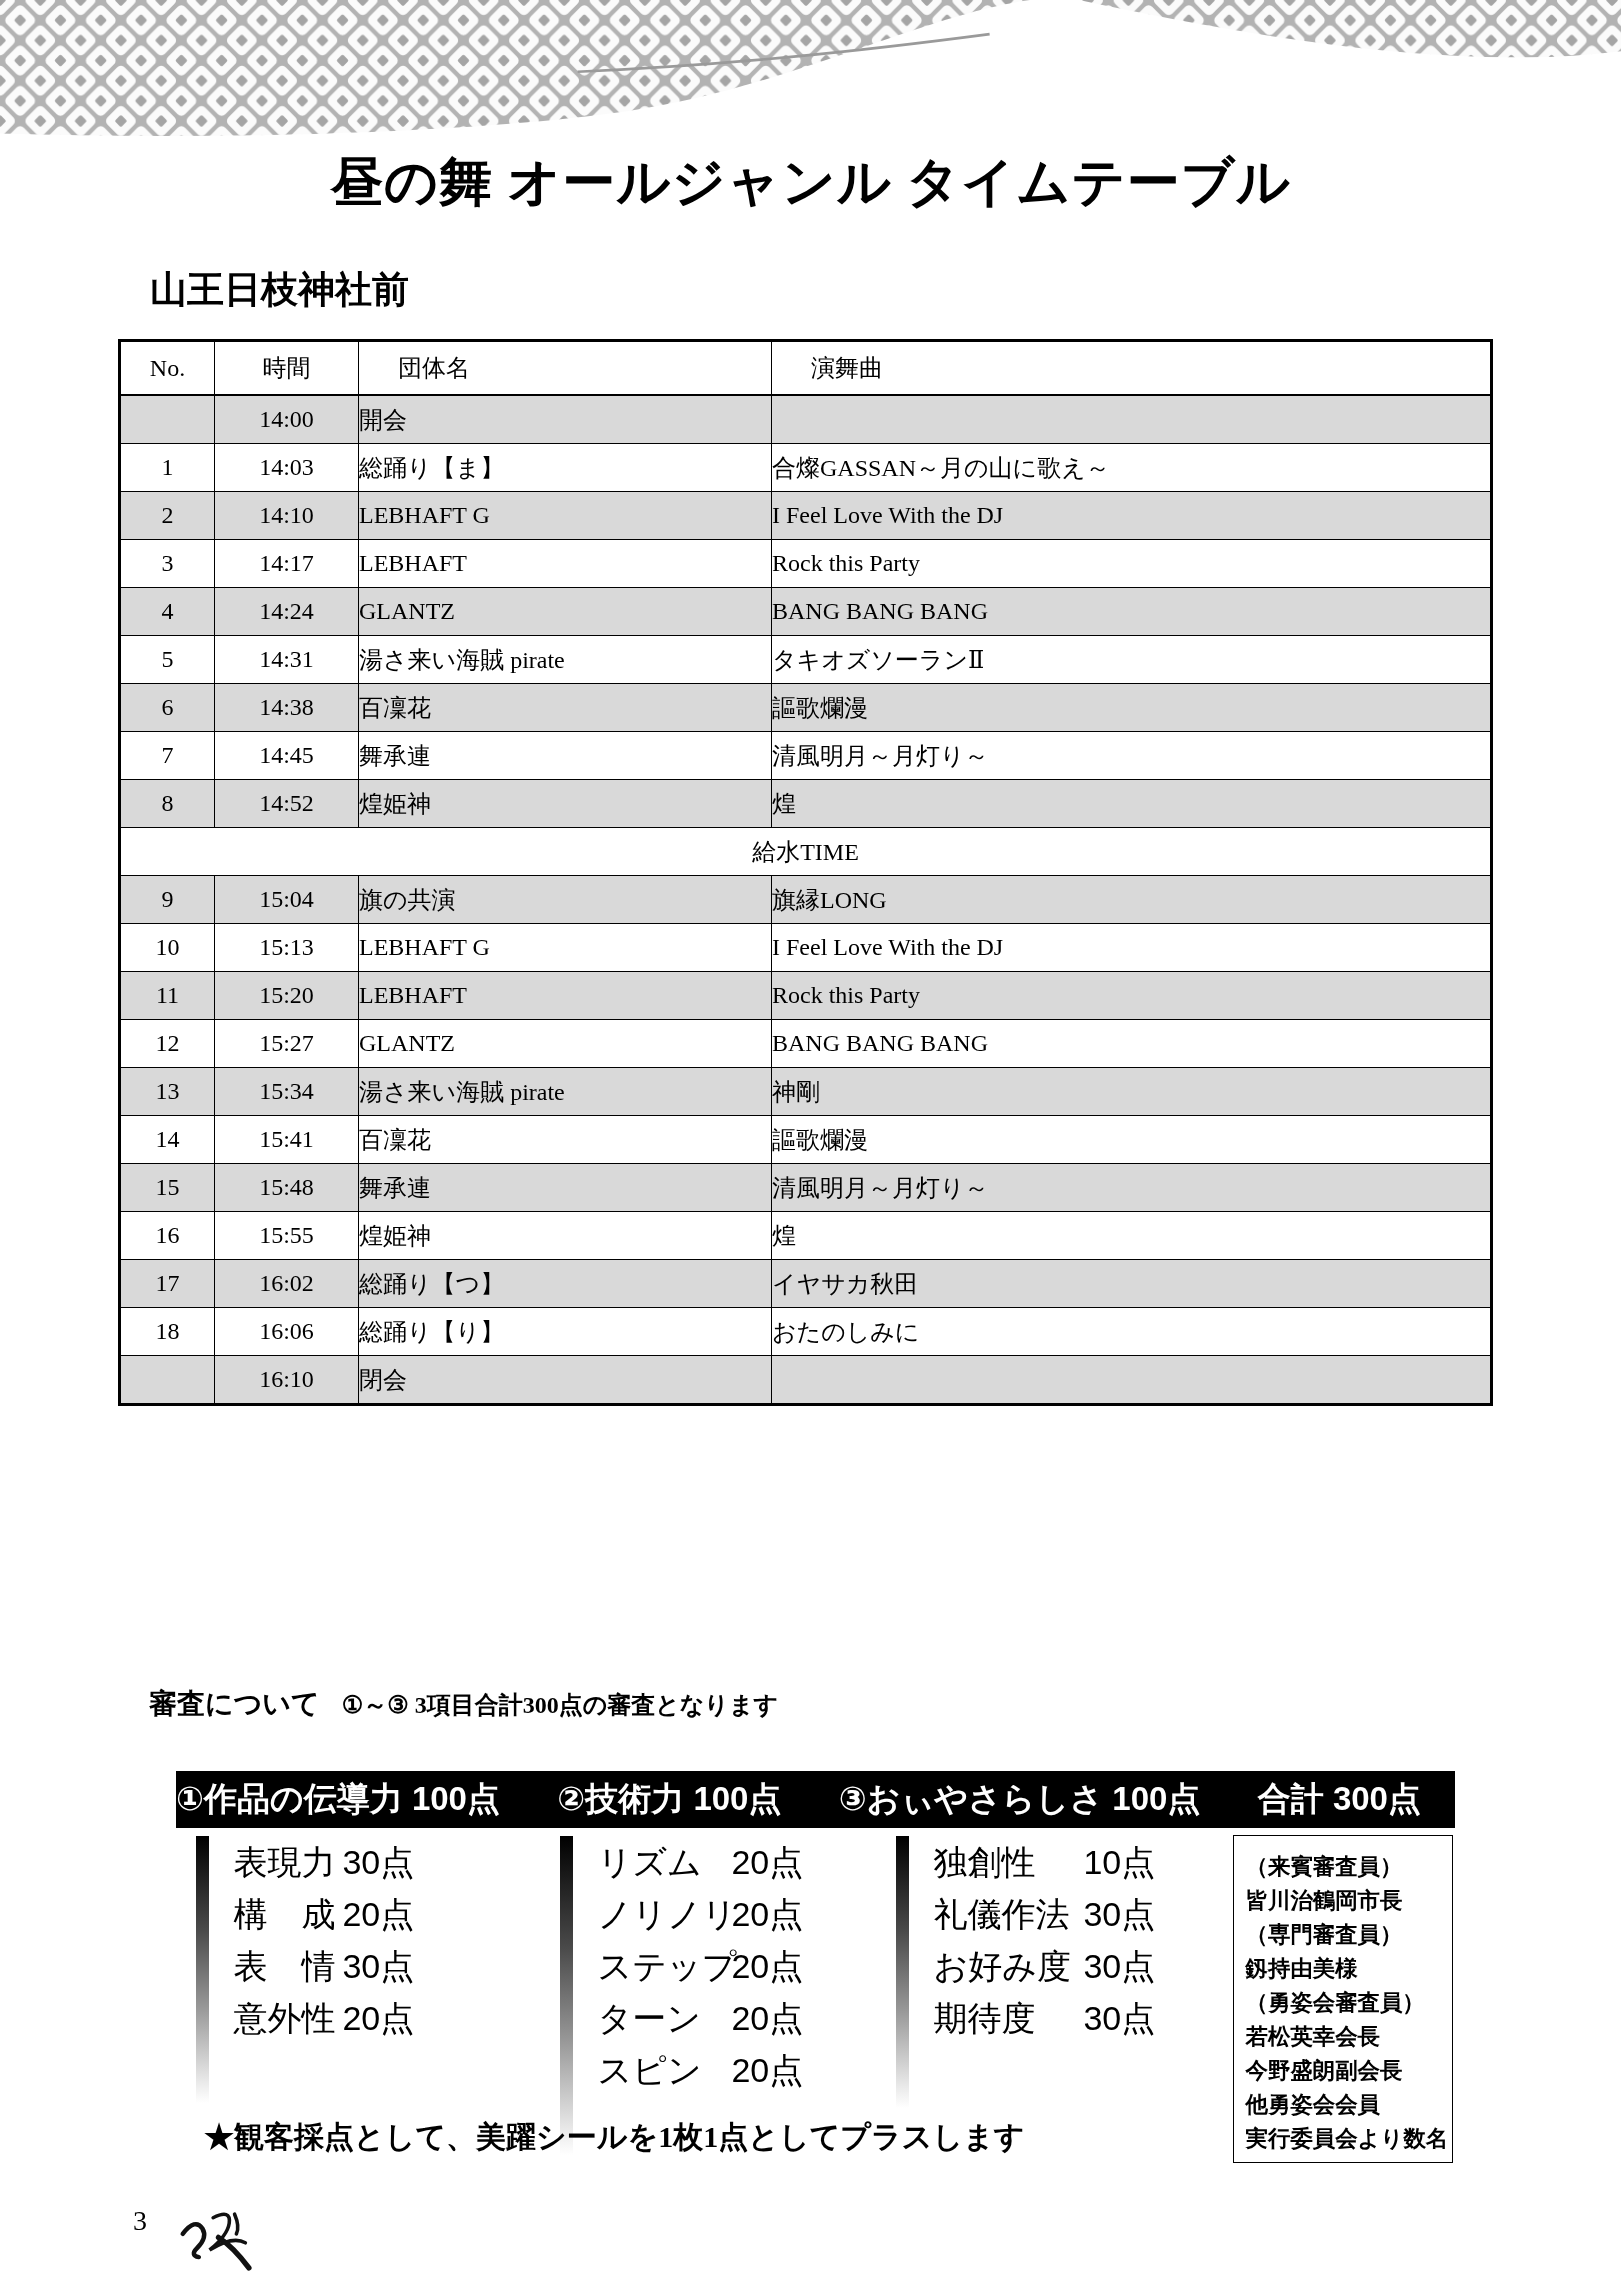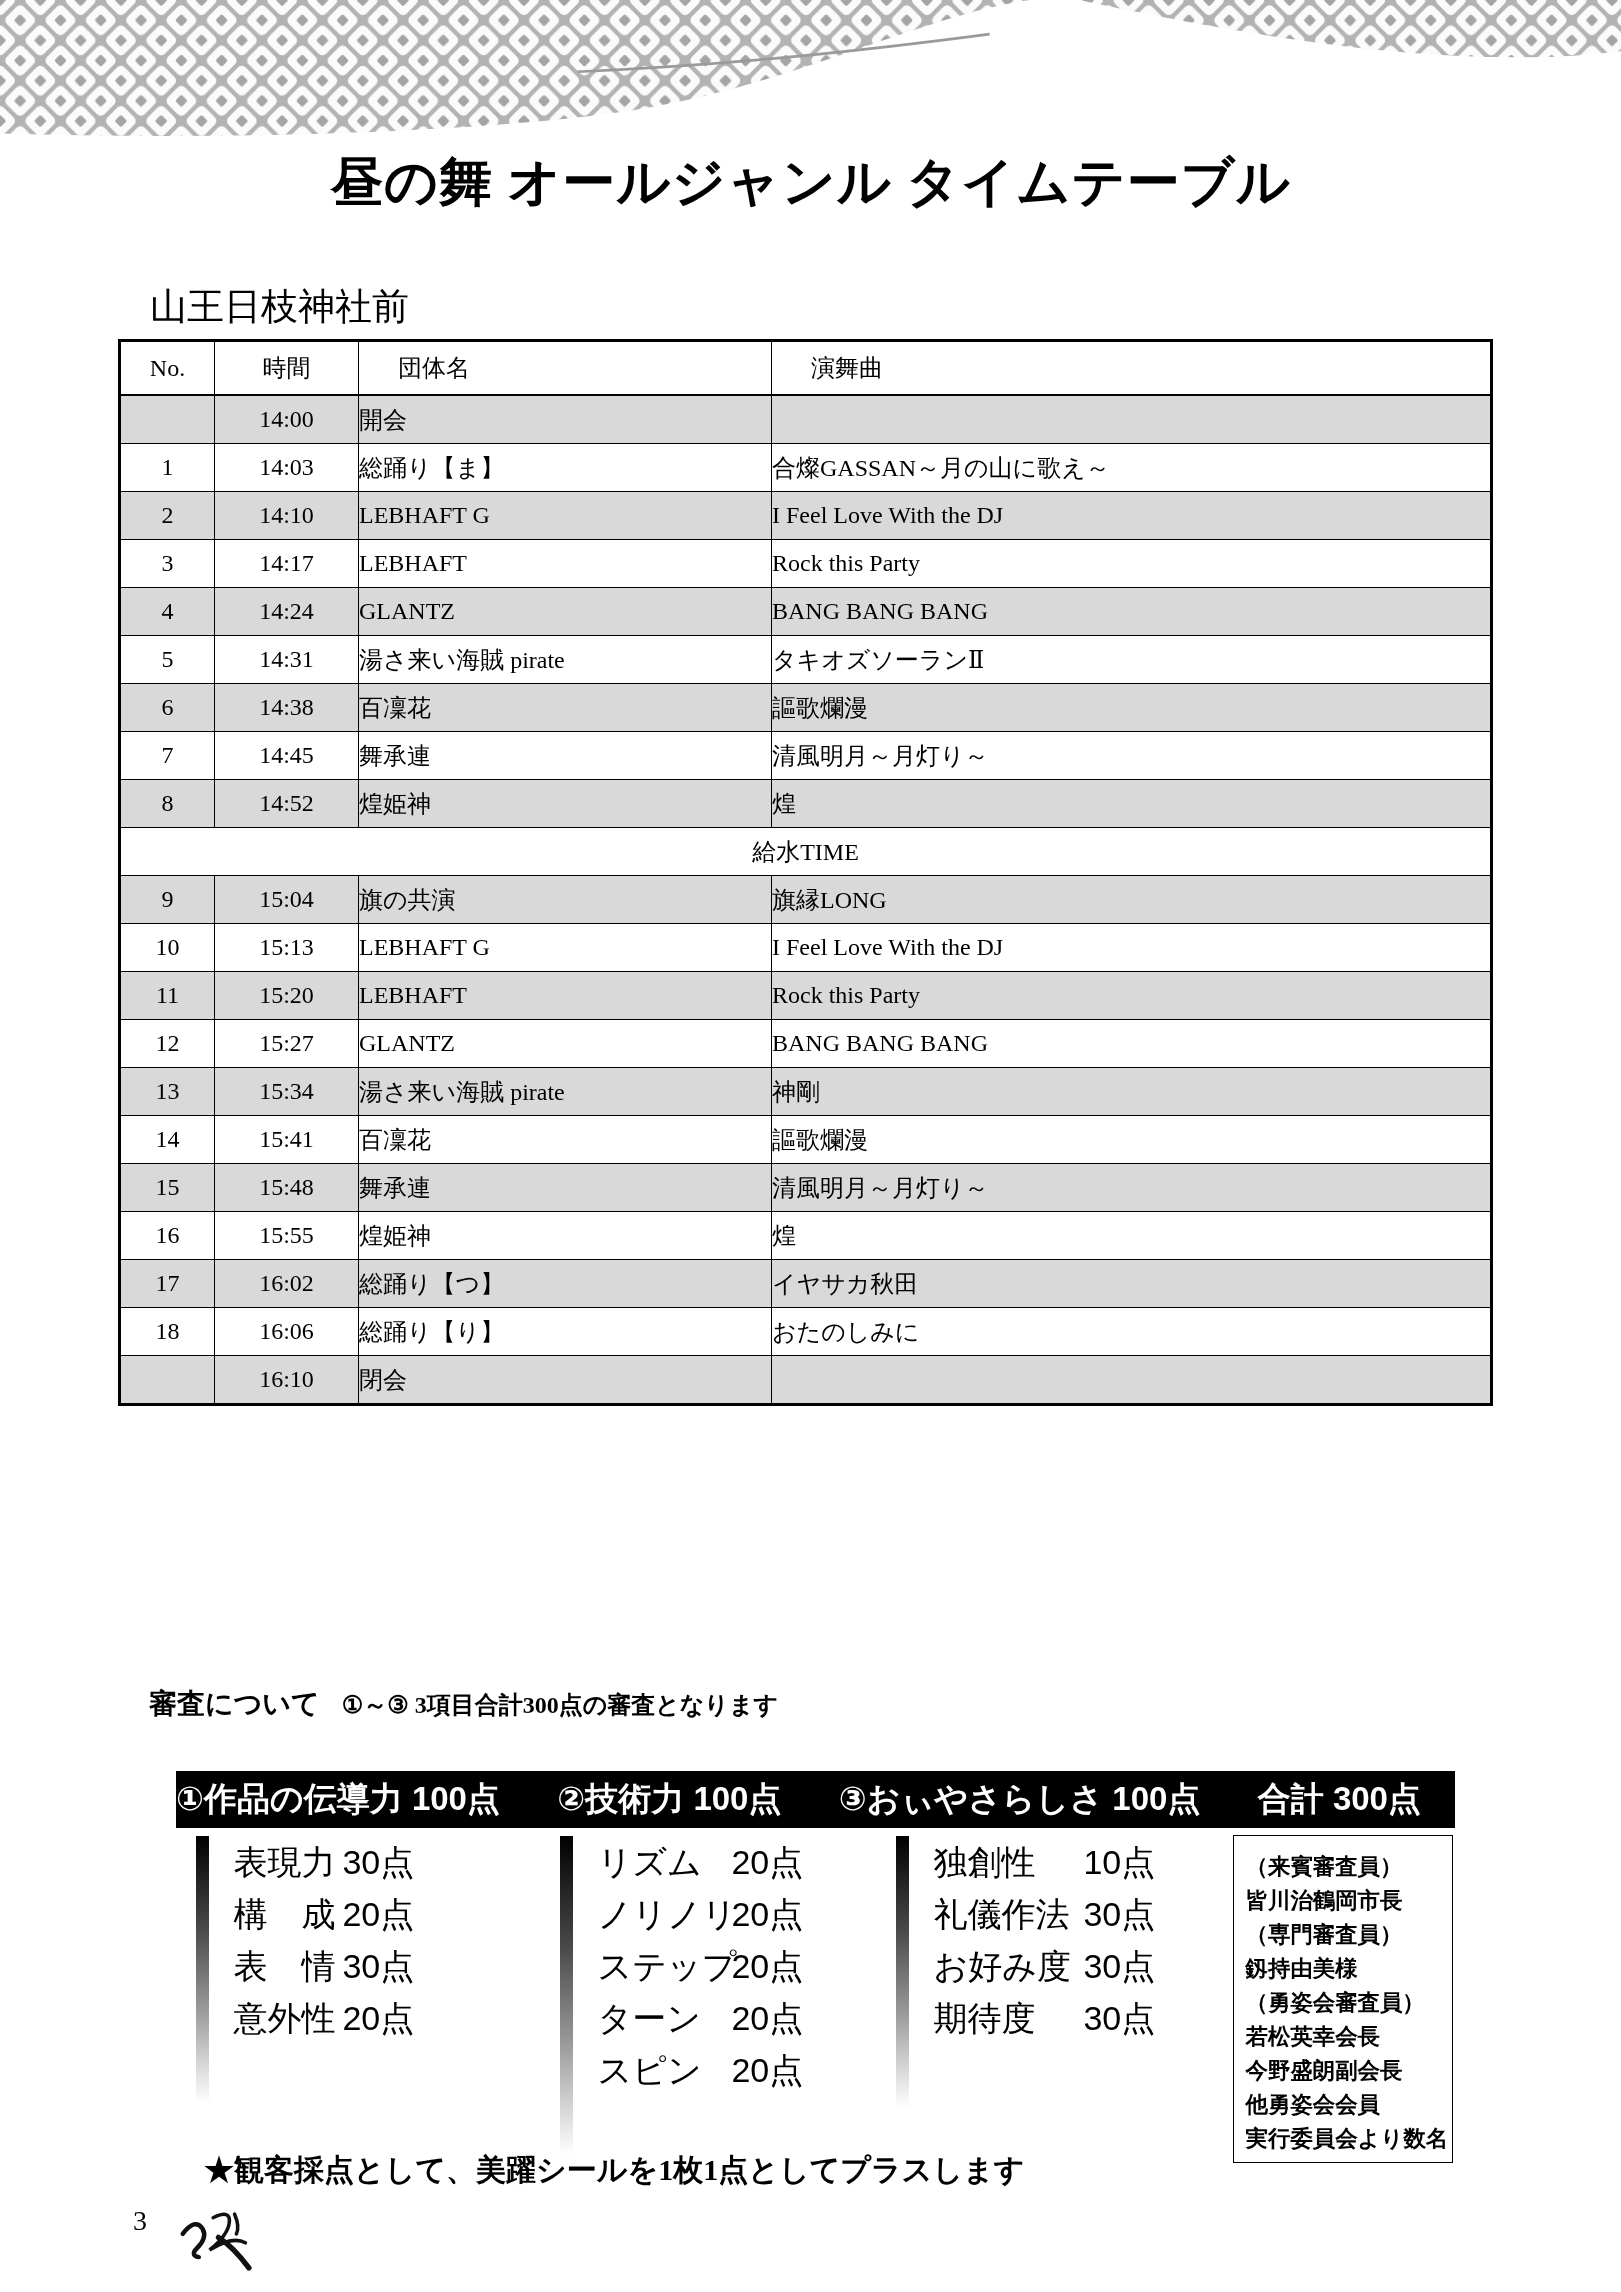--- a/index.html
+++ b/index.html
@@ -5,21 +5,21 @@
   html,body{margin:0;padding:0;background:#ddd;}
   .page{position:relative;width:1621px;height:2293px;background:#fff;overflow:hidden;
         font-family:"Liberation Serif","DejaVu Serif",serif;color:#000;}
 
   
   .pattern-band{position:absolute;top:0;left:0;}
 
   
   .title{position:absolute;top:147px;left:0;width:100%;text-align:center;
          font-size:53px;font-weight:bold;letter-spacing:0.9px;white-space:nowrap;}
-  .venue{position:absolute;top:282px;left:150px;font-size:37px;font-weight:normal;white-space:nowrap;}
+  .venue{position:absolute;top:265px;left:150px;font-size:37px;font-weight:bold;white-space:nowrap;}
 
   
   table.tt{position:absolute;top:339px;left:118px;width:1375px;border-collapse:collapse;
            table-layout:fixed;font-size:24px;border:3.6px solid #000;}
   .tt th,.tt td{border:0.9px solid #000;border-top-width:1.8px;border-bottom-width:1.8px;
                 height:47px;padding:0;overflow:hidden;white-space:nowrap;background:#fff;}
   .tt thead th{height:52px;border-bottom-width:2.7px;font-weight:normal;}
   .c-no{width:93px;text-align:center;}
   .c-time{width:143px;text-align:center;}
   .c-group{width:373px;text-align:left;padding-left:23px;}
@@ -46,21 +46,21 @@
   .g1{top:1836px;left:196px;} .g1 .glabel{width:109px;} .g1 .gbar{height:267px;}
   .g2{top:1836px;left:560px;} .g2 .glabel{width:134px;} .g2 .gbar{height:319px;}
   .g3{top:1836px;left:896px;}.g3 .glabel{width:150px;} .g3 .gbar{height:272px;}
   .glabel{display:inline-block;}
 
   .judges{position:absolute;top:1835px;left:1233px;width:220px;height:328px;border:1.8px solid #000;
           box-sizing:border-box;padding:14.3px 3.6px 0 11.6px;white-space:nowrap;
           font-family:"Liberation Sans","DejaVu Sans",sans-serif;font-size:22.4px;
           font-weight:bold;line-height:34px;}
 
-  .note{position:absolute;top:2117px;left:204px;font-size:30px;font-weight:bold;white-space:nowrap;margin-top:33px;}
+  .note{position:absolute;top:2117px;left:204px;font-size:30px;font-weight:bold;white-space:nowrap;}
 
   .footer{position:absolute;top:2205px;left:133px;display:flex;align-items:flex-start;gap:25px;}
   .pagenum{font-size:28px;}
 </style>
 </head>
 <body>
 
 <div class="page">
 
   <svg class="pattern-band" width="1621" height="139" viewBox="0 0 1810 155" aria-hidden="true">

